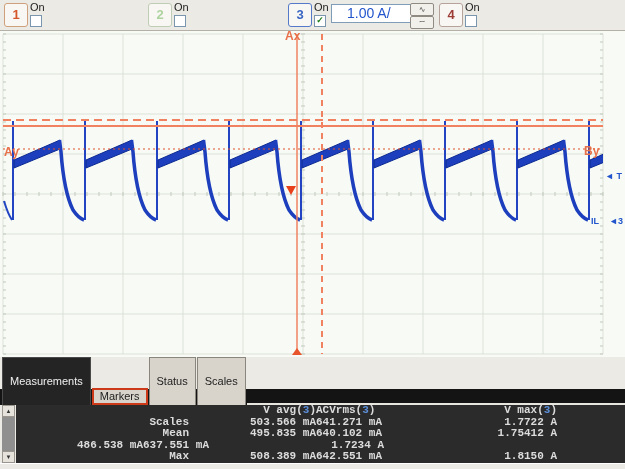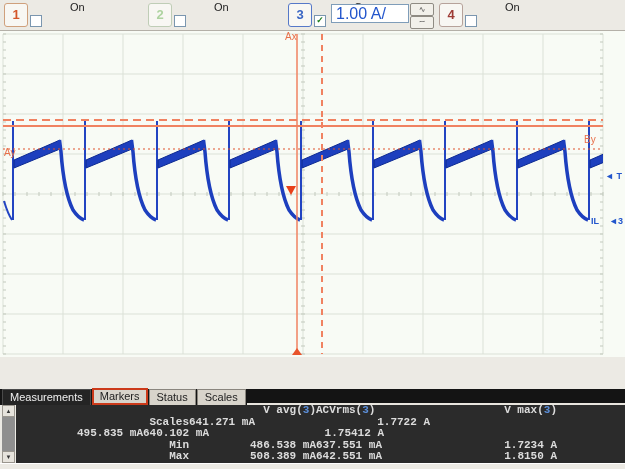--- a/index.html
+++ b/index.html
@@ -5,42 +5,42 @@
   html,body{margin:0;padding:0;background:#888;}
   #app{position:relative;width:625px;height:469px;background:#eceae4;
        font-family:"Liberation Sans",sans-serif;font-size:11px;color:#222;overflow:hidden;}
 
   
   .tb-top{position:absolute;left:0;top:0;width:625px;height:30px;background:#eceae4;}
   .chbtn{position:absolute;top:3px;width:22px;height:22px;background:#f8f7f3;
          border:1px solid #a8a49c;border-radius:3px;text-align:center;
          font-weight:bold;font-size:13px;line-height:21px;}
   .ongrp{position:absolute;top:1px;width:24px;}
-  .onlbl{display:block;font-size:11px;color:#222;margin-left:40px;}
+  .onlbl{display:block;font-size:11px;color:#222;}
   .cb{width:10px;height:10px;background:#fff;border:1px solid #7a96af;margin-top:2px;
       font-size:9px;line-height:9px;text-align:center;color:#1a7a1a;font-weight:bold;}
   .field{position:absolute;background:#fff;border:1px solid #7f9db9;height:17px;
-         line-height:17px;padding:0 4px;font-size:16px;}
+         line-height:17px;padding:0 15px;font-size:14px;}
   .blue-text{color:#2255cc;}
   .minibtn{position:absolute;background:#f2f0ea;border:1px solid #8f8b83;border-radius:2px;
            text-align:center;color:#444;}
 
   
   #plot{position:absolute;left:0;top:30px;width:625px;height:327px;background:#f8fbf5;
         border-top:1px solid #b4b0a8;}
-  .mlabel{position:absolute;font-size:10px;font-weight:normal;color:#e8704a;line-height:9px;}
+  .mlabel{position:absolute;font-size:12px;font-weight:bold;color:#e8704a;line-height:9px;}
   .blabel{position:absolute;font-size:9px;font-weight:bold;color:#2255cc;line-height:9px;}
 
   
   .tb-bot{position:absolute;left:0;top:357px;width:625px;height:32px;background:#eceae4;}
 
   
   .tabs{position:absolute;left:0;top:389px;width:625px;height:16px;background:#141414;
         display:flex;align-items:flex-end;padding-left:2px;box-sizing:border-box;}
-  .tab{height:13px;padding:1px 7px;background:#d8d4cb;border:1px solid #8a867e;border-bottom:none;
+  .tab{height:13px;padding:17px 7px;background:#d8d4cb;border:1px solid #8a867e;border-bottom:none;
        font-size:11px;line-height:13px;margin-right:1px;white-space:nowrap;}
   .tab.dark{background:#242424;color:#f0f0f0;border-color:#4a4a4a;}
   .tab.hl{border:2px solid #cc3a1a;padding:0 6px;}
   .tabfill{flex:1;height:14px;border-bottom:2px solid #e8e5de;}
 
   
   .meas{position:absolute;left:16px;top:405px;width:625px;height:58px;background:#2b2b2b;
         font-family:"Liberation Mono","DejaVu Sans Mono",monospace;font-weight:bold;
         font-size:11px;color:#dcdcdc;}
   .trow{display:flex;height:11.5px;line-height:11.5px;}
@@ -106,21 +106,21 @@
         <line x1="3" x2="603" y1="95" y2="95" stroke="#f08261" stroke-width="2"></line>
         <line x1="3" x2="603" y1="118" y2="118" stroke="#e0502a" stroke-width="1" stroke-dasharray="2 3"></line>
         <line x1="297" x2="297" y1="3" y2="323" stroke="#f08261" stroke-width="1.5"></line>
         <line x1="322" x2="322" y1="3" y2="323" stroke="#f08261" stroke-width="2" stroke-dasharray="6 5"></line>
         <polygon points="292,324 302,324 297,317" fill="#e8542c"></polygon>
         <polygon points="286,155 296,155 291,164" fill="#e8401a"></polygon>
       </svg>
   </div>
   <span class="mlabel" style="left:285px;top:32px">Ax</span>
   <span class="mlabel" style="left:4px;top:148px">Ay</span>
-  <span class="mlabel" style="left:584px;top:135px">By</span>
+  <span class="mlabel" style="left:584px;top:147px">By</span>
   <span class="mlabel" style="left:312px;top:373px">Bx</span>
   <span class="blabel" style="left:605px;top:172px">◄ T</span>
   <span class="blabel" style="left:591px;top:217px">IL</span>
   <span class="blabel" style="left:609px;top:217px">◄3</span>
 
   <div class="tb-bot">
     
 
     
     
@@ -159,30 +159,31 @@
 
   <div class="meas">
     <div class="trow">
       <span class="c0"></span>
       <span class="c1"><span>V avg(</span><span class="chn">3</span><span>)</span></span>
       <span class="c2"><span>ACVrms(</span><span class="chn">3</span><span>)</span></span>
       <span class="c3"><span>V max(</span><span class="chn">3</span><span>)</span></span>
     </div>
     <div class="trow">
       <span class="c0">Scales</span>
+      <span class="c1">503.566 mA</span>
       <span class="c2">641.271 mA</span>
       <span class="c3">1.7722 A</span>
     </div>
     <div class="trow">
+      <span class="c0">Mean</span>
       <span class="c1">495.835 mA</span>
       <span class="c2">640.102 mA</span>
       <span class="c3">1.75412 A</span>
     </div>
     <div class="trow">
-      <span class="c0">Min</span>
       <span class="c1">486.538 mA</span>
       <span class="c2">637.551 mA</span>
       <span class="c3">1.7234 A</span>
     </div>
     <div class="trow">
       <span class="c0">Max</span>
       <span class="c1">508.389 mA</span>
       <span class="c2">642.551 mA</span>
       <span class="c3">1.8150 A</span>
     </div>

